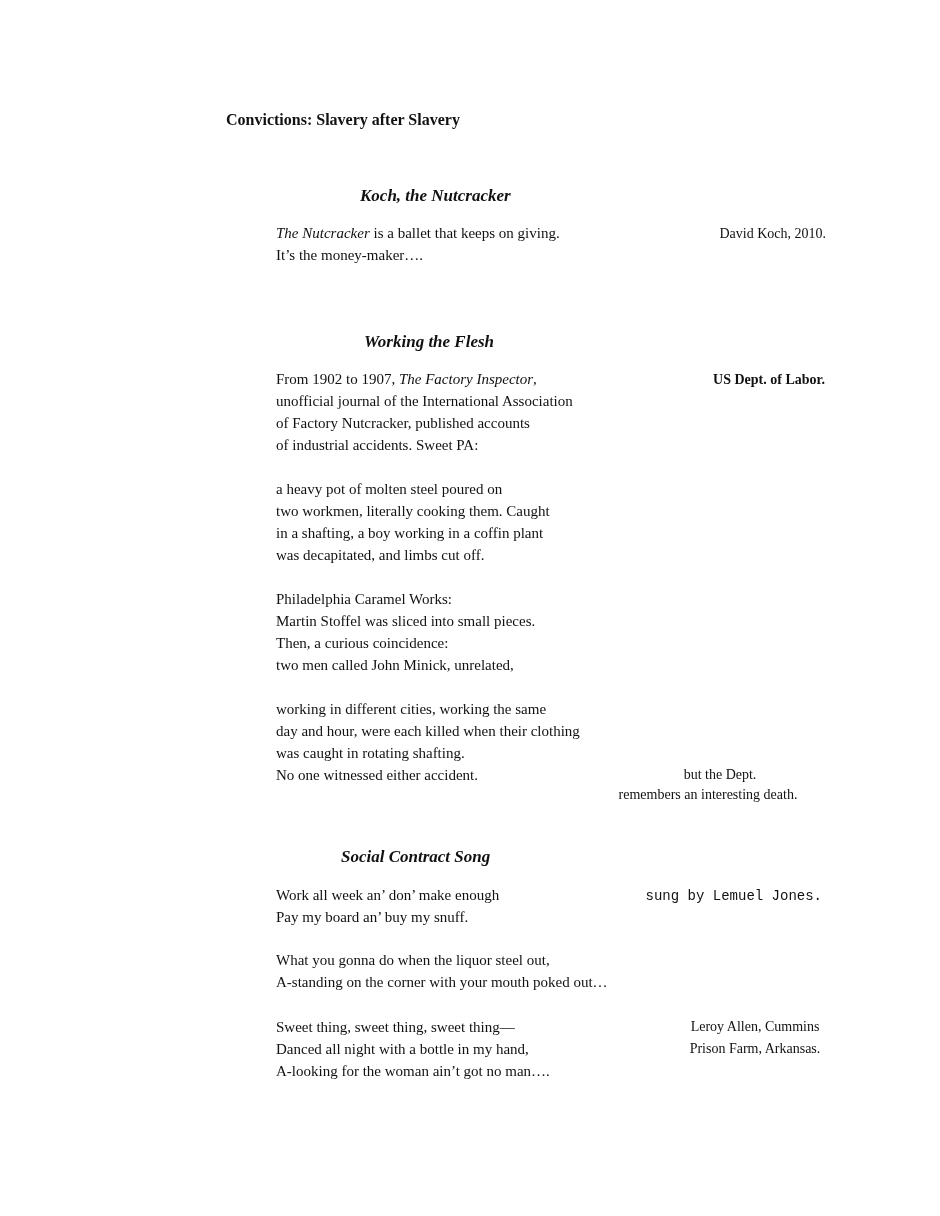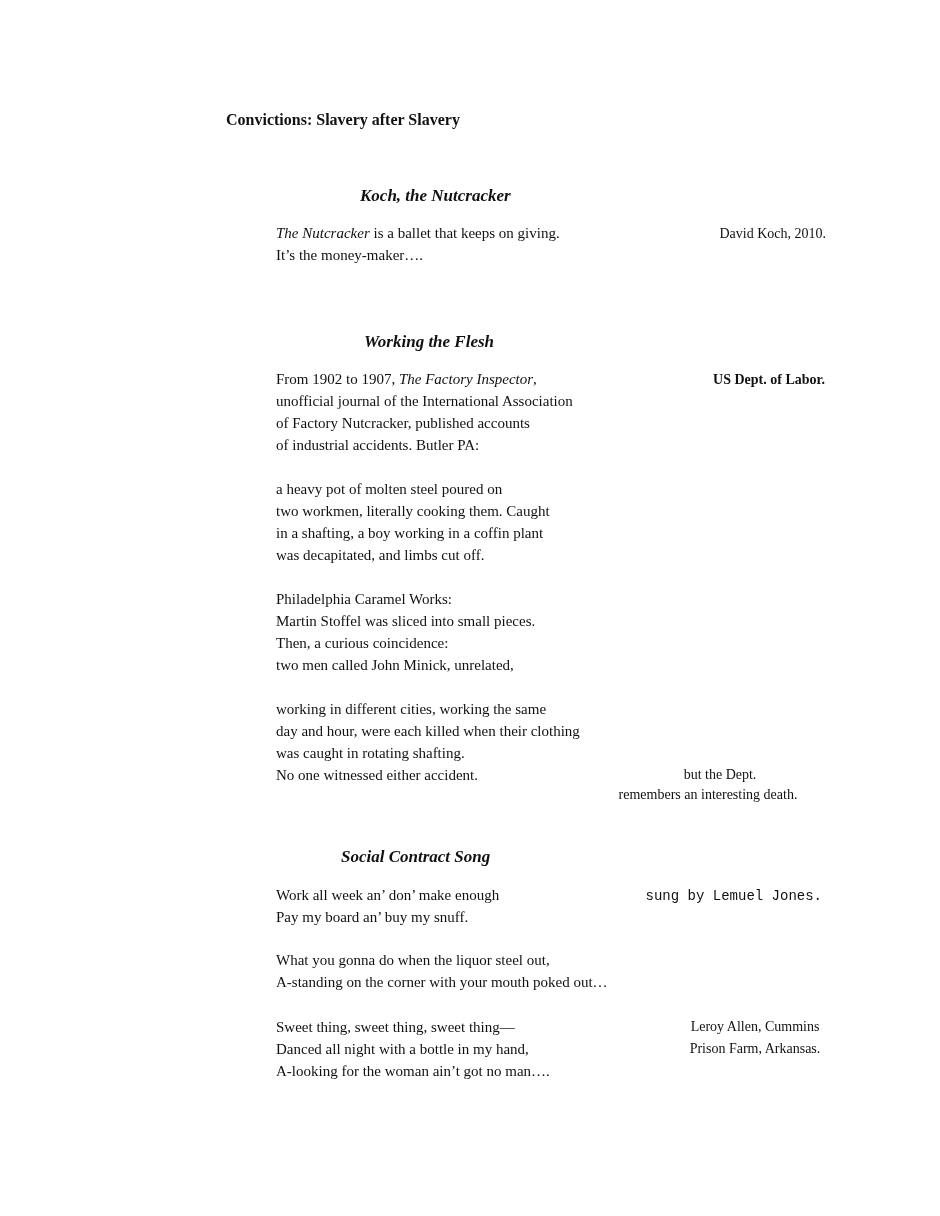--- a/index.html
+++ b/index.html
@@ -19,21 +19,21 @@
 
 <h2 class="heading" style="left:360px; top:186px;">Koch, the Nutcracker</h2>
 <div class="line" style="top:222px;"><i>The Nutcracker</i><span> is a ballet that keeps on giving.</span></div>
 <div class="line" style="top:244px;">It’s the money-maker….</div>
 <div class="note" style="right:114px; top:224px;">David Koch, 2010.</div>
 
 <h2 class="heading" style="left:364px; top:332px;">Working the Flesh</h2>
 <div class="line" style="top:368px;"><span>From 1902 to 1907, </span><i>The Factory Inspector</i><span>,</span></div>
 <div class="line" style="top:390px;">unofficial journal of the International Association</div>
 <div class="line" style="top:412px;">of Factory Nutcracker, published accounts</div>
-<div class="line" style="top:434px;">of industrial accidents.  Butler PA:</div>
+<div class="line" style="top:434px;">of industrial accidents.  Sweet PA:</div>
 <div class="note" style="right:115px; top:370px;font-weight:bold;">US Dept. of Labor.</div>
 
 <div class="line" style="top:478px;">a heavy pot of molten steel poured on</div>
 <div class="line" style="top:500px;">two workmen, literally cooking them.  Caught</div>
 <div class="line" style="top:522px;">in a shafting, a boy working in a coffin plant</div>
 <div class="line" style="top:544px;">was decapitated, and limbs cut off.</div>
 
 <div class="line" style="top:588px;">Philadelphia Caramel Works:</div>
 <div class="line" style="top:610px;">Martin Stoffel was sliced into small pieces.</div>
 <div class="line" style="top:632px;">Then, a curious coincidence:</div>

